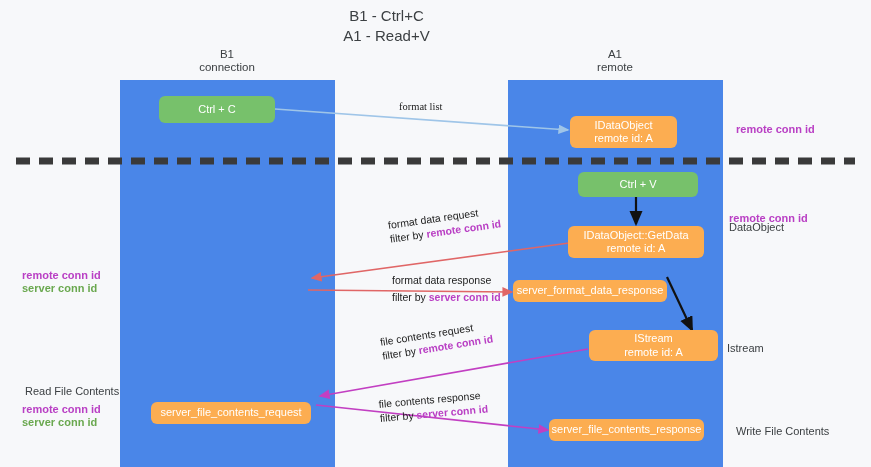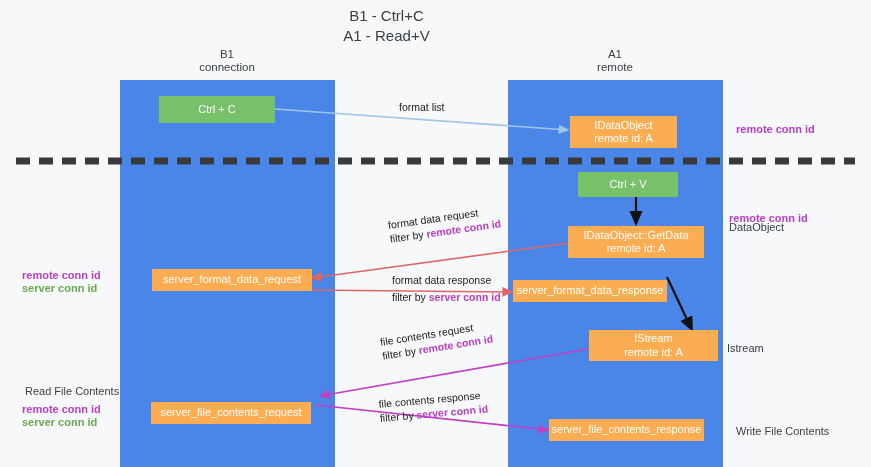--- a/index.html
+++ b/index.html
@@ -18,21 +18,21 @@
 
   .lane-hdr{position:absolute;text-align:center;color:#3c4043;font-size:11.5px;line-height:13px;}
   .lane-hdr .l1{display:block;}
   .lane-hdr .l2{display:block;}
 
   .title{position:absolute;left:0;top:6px;width:773px;text-align:center;
          color:#3c4043;font-size:15px;line-height:20px;}
 
   .box{position:absolute;box-sizing:border-box;display:flex;flex-direction:column;
        align-items:center;justify-content:center;color:#ffffff;font-size:11px;
-       line-height:13.5px;text-align:center;padding:2px 20px;}
+       line-height:13.5px;text-align:center;padding:2px 20px;border-radius:6px;}
   .box.green{background:#77c16b;}
   .box.orange{background:#fcad51;}
 
   .side-lbl{position:absolute;font-size:11px;line-height:14px;color:#3c4043;}
   .purple{color:#b93fc4;font-weight:bold;}
   .green-t{color:#6aa84f;font-weight:bold;}
   .plain{color:#3c4043;}
 
   .edge-lbl{position:absolute;font-size:10.5px;line-height:14px;color:#222;white-space:nowrap;}
   .edge-lbl .k{font-weight:bold;}
@@ -96,51 +96,48 @@
 
   <div class="box green" style="left:159px;top:96px;width:116px;height:27px;">
     <span>Ctrl + C</span>
   </div>
 
   <div class="box orange" style="left:570px;top:116px;width:107px;height:32px;">
     <span>IDataObject</span>
     <span>remote id: A</span>
   </div>
 
-  <div class="box green" style="left:578px;top:172px;width:100px;height:25px;">
+  <div class="box green" style="left:578px;top:172px;width:120px;height:25px;">
     <span>Ctrl + V</span>
   </div>
 
   <div class="box orange" style="left:568px;top:226px;width:136px;height:32px;">
     <span>IDataObject::GetData</span>
     <span>remote id: A</span>
   </div>
 
-  <div class="box orange" style="left:152px;top:269px;width:160px;height:22px;">
-    <span>server_format_data_request</span>
-  </div>
 
   <div class="box orange" style="left:513px;top:280px;width:154px;height:22px;">
     <span>server_format_data_response</span>
   </div>
 
   <div class="box orange" style="left:589px;top:330px;width:129px;height:31px;">
     <span>IStream</span>
     <span>remote id: A</span>
   </div>
 
   <div class="box orange" style="left:151px;top:386px;width:160px;height:22px;margin-top:16px;">
     <span>server_file_contents_request</span>
   </div>
 
   <div class="box orange" style="left:549px;top:419px;width:155px;height:22px;">
     <span>server_file_contents_response</span>
   </div>
 
-  <div class="edge-lbl" style="left:399px;top:100px;">format list</div>
+  <div class="edge-lbl" style="left:399px;top:100px;font-family:Liberation Serif, serif;">format list</div>
 
   <div class="edge-lbl" style="left:387px;top:218px;transform:rotate(-8deg);transform-origin:left top;">
     <div>format data request</div>
     <div><span>filter by </span><span class="k purple">remote conn id</span></div>
   </div>
 
   <div class="edge-lbl" style="left:392px;top:273px;">
     <div>format data response</div>
     <div style="margin-top:3px;"><span>filter by </span><span class="k purple">server conn id</span></div>
   </div>

